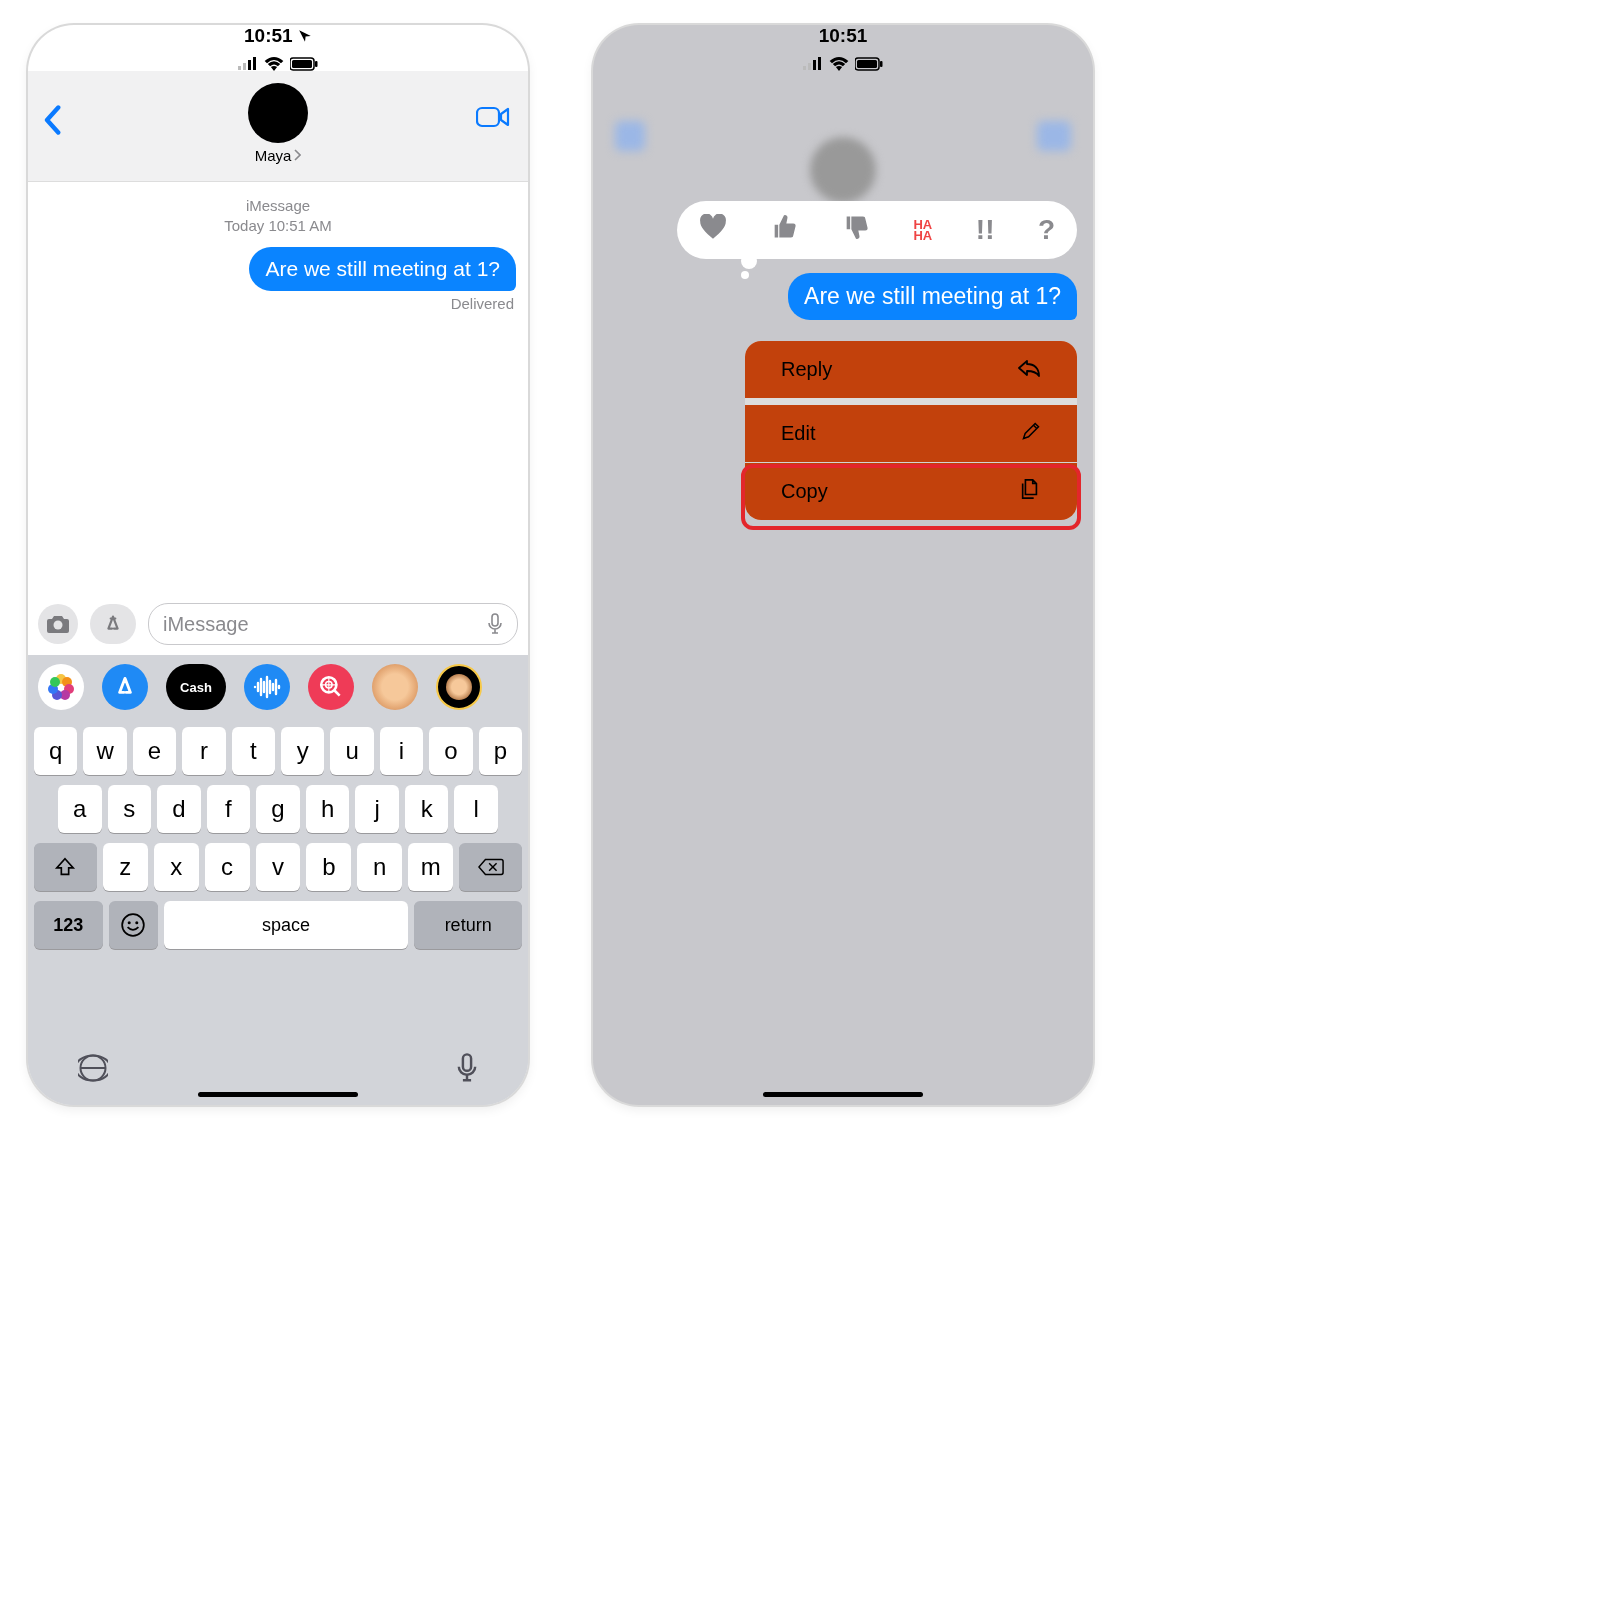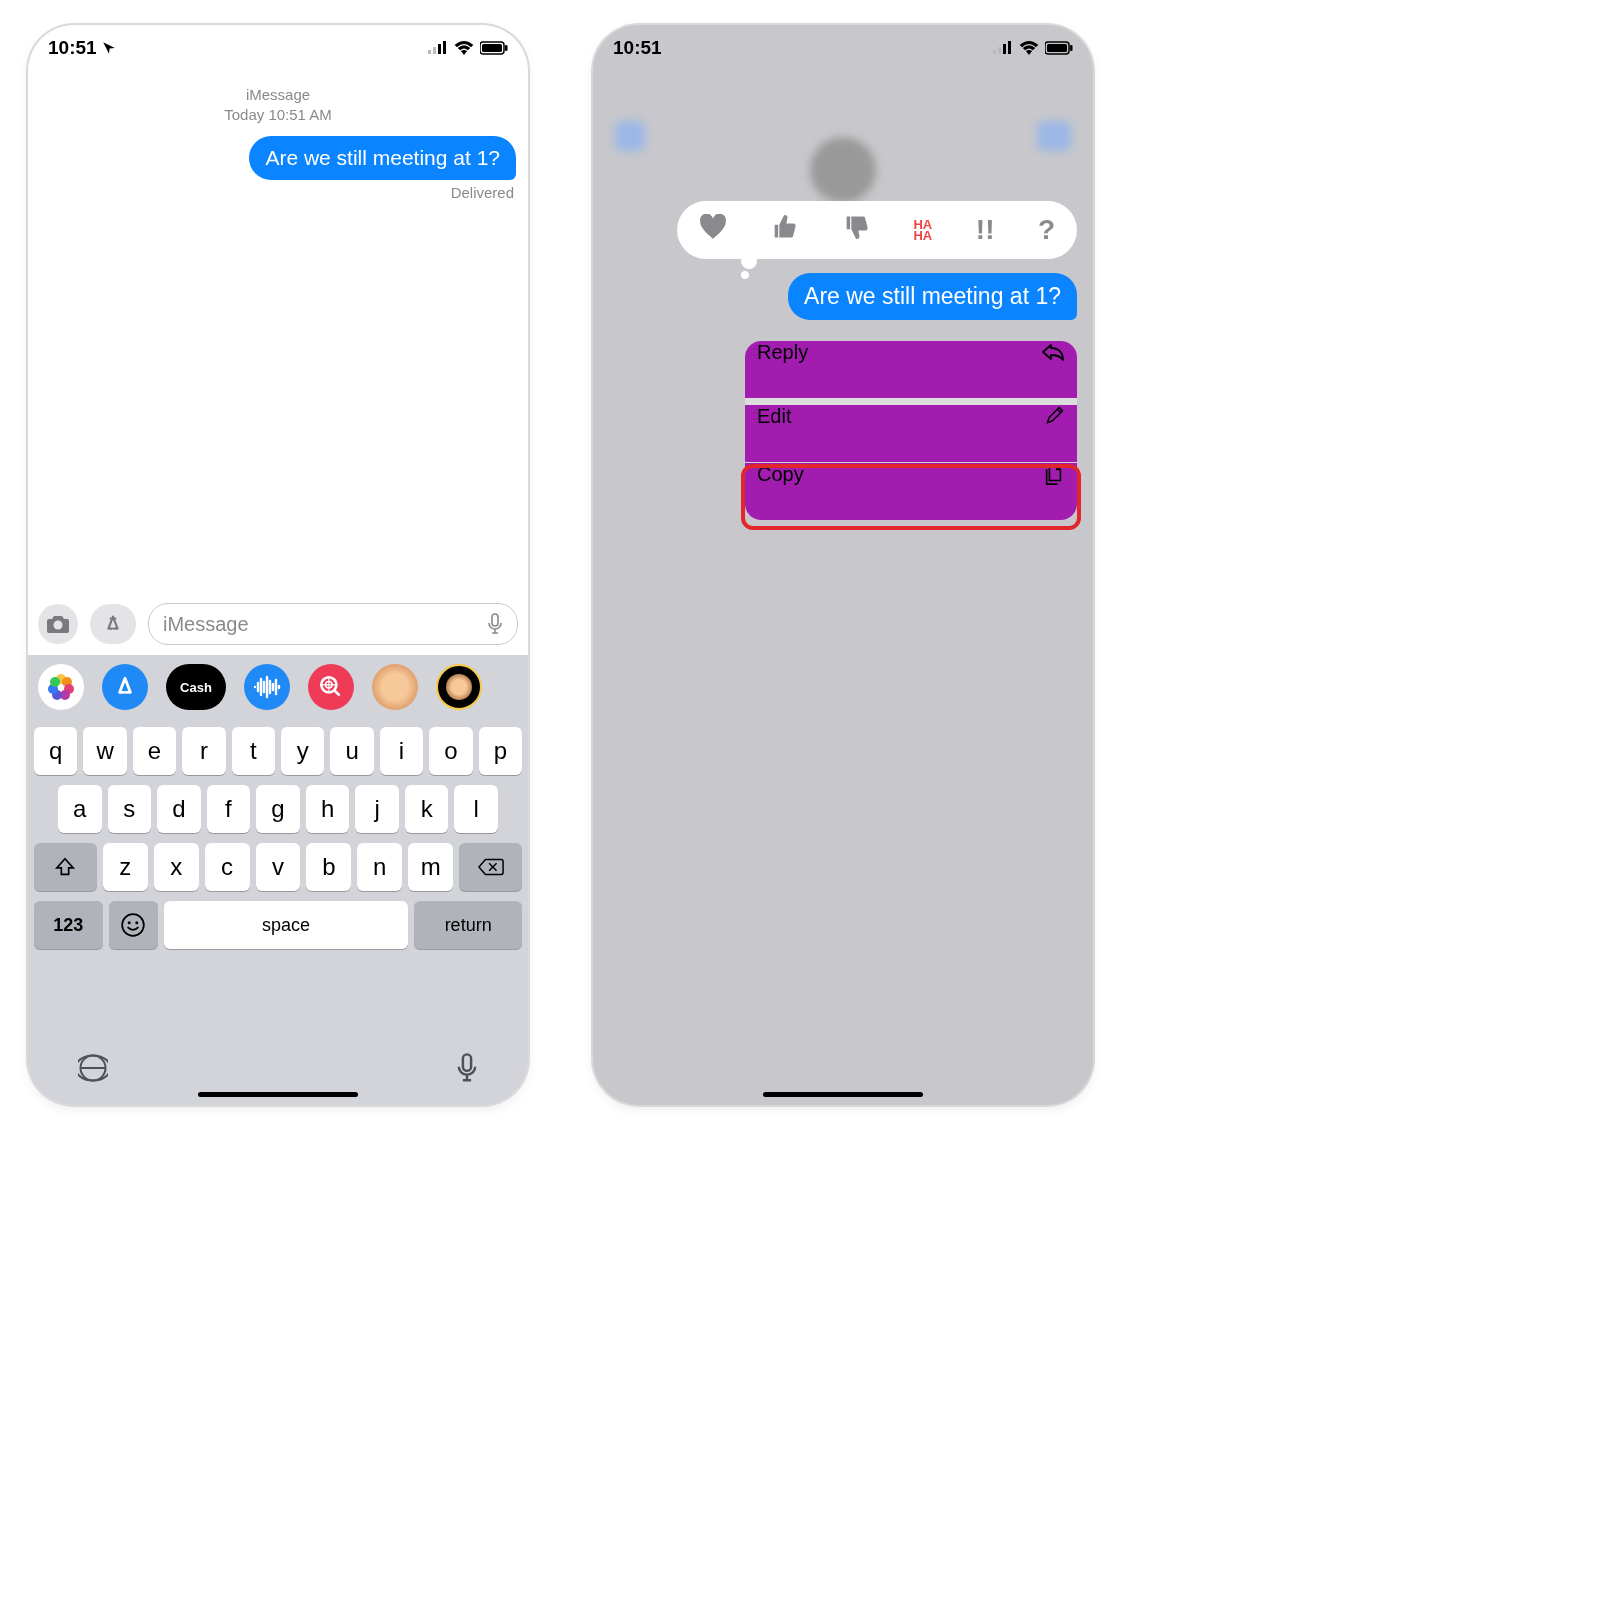--- a/index.html
+++ b/index.html
@@ -2,21 +2,21 @@
 <html><head>
 <meta charset="utf-8">
 <style>
   html,body{margin:0;padding:0;background:#f5f5f5;font-family:-apple-system,Helvetica,Arial,sans-serif;}
   .stage{width:1600px;height:1600px;position:relative;background:#fff;}
   .phone{position:absolute;width:500px;height:1080px;border-radius:46px;background:#fff;
          box-shadow:0 0 0 2px #d9d9d9,0 4px 12px rgba(0,0,0,.08);overflow:hidden;}
   .phone.left{left:28px;top:25px;}
   .phone.right{left:593px;top:25px;background:#c8c8cc;}
   .status{height:46px;display:flex;align-items:center;justify-content:space-between;
-          padding:0 20px;font-size:19px;font-weight:600;}
+          padding:0 20px;font-size:19px;font-weight:600;flex-direction:column;}
   .status .r{display:flex;align-items:center;gap:6px;}
   .nav{height:110px;background:#f1f1f2;border-bottom:1px solid #ddd;position:relative;
        display:flex;align-items:center;justify-content:center;flex-direction:column;}
   .back{position:absolute;left:14px;top:34px;}
   .facetime{position:absolute;right:18px;top:34px;}
   .avatar{width:60px;height:60px;border-radius:50%;background:#000;margin-top:-6px;}
   .contact-line{font-size:15px;margin-top:4px;color:#000;display:flex;align-items:center;gap:2px;}
   .conv{background:#fff;padding:14px 12px 0;position:relative;height:400px;}
   .meta{text-align:center;font-size:15px;color:#8a8a8e;line-height:1.3;}
   .bubble{background:#0a84ff;color:#fff;font-size:21px;padding:10px 16px;border-radius:22px;
@@ -53,22 +53,22 @@
   .blurft{position:absolute;right:22px;top:96px;width:34px;height:30px;background:#9bb7e6;border-radius:6px;filter:blur(5px);}
   .tapback{position:absolute;top:176px;left:84px;right:16px;height:58px;background:#fff;border-radius:30px;
            display:flex;align-items:center;justify-content:space-around;}
   .tapback .tb{color:#8a8a8e;font-size:28px;}
   .tb-tail{position:absolute;top:228px;left:148px;display:flex;flex-direction:column;align-items:center;}
   .tb-tail .d1{width:16px;height:16px;border-radius:50%;background:#fff;}
   .tb-tail .d2{width:8px;height:8px;border-radius:50%;background:#fff;margin-top:2px;margin-left:-8px;}
   .bubble2{position:absolute;top:248px;right:16px;background:#0a84ff;color:#fff;font-size:23px;
            padding:10px 16px;border-radius:22px;border-bottom-right-radius:6px;}
   .menu{position:absolute;top:316px;left:152px;right:16px;background:#eaeaec;border-radius:16px;overflow:hidden;}
-  .mi{height:57px;display:flex;justify-content:space-between;padding:0 12px;
-      font-size:20px;border-bottom:1px solid #d3d3d6;background:#a21caf;}
+  .mi{height:57px;display:flex;align-items:center;justify-content:space-between;padding:0 36px;
+      font-size:20px;border-bottom:1px solid #d3d3d6;background:#c2410c;}
   .mi:last-child{border-bottom:none;}
   .mi.sep{border-bottom:7px solid #ddd;}
   .highlight{position:absolute;border:4px solid #e3262b;border-radius:12px;pointer-events:none;
              top:439px;left:148px;right:12px;height:58px;}
   .micon{font-size:20px;}
   .phone.right .status{color:#000;}
 </style>
 </head>
 <body>
 <div class="stage">
@@ -85,20 +85,40 @@
             <rect x="10" y="3" width="3" height="10" fill="#000"></rect>
             <rect x="15" y="0" width="3" height="13" fill="#000"></rect>
           </svg>
       <svg width="20" height="14" viewBox="0 0 24 18">
             <path d="M12 18 L8 13 Q12 10 16 13 Z M4 9 Q12 2 20 9 L17 12 Q12 7 7 12 Z M0 5 Q12 -5 24 5 L21 8 Q12 0 3 8 Z" fill="#000"></path>
           </svg>
       <svg width="28" height="14">
             <rect x="0" y="1" width="24" height="12" rx="3" fill="none" stroke="#000" stroke-width="1.5"></rect>
             <rect x="2" y="3" width="20" height="8" rx="1.5" fill="#000"></rect>
             <rect x="25" y="4" width="2.5" height="6" rx="1" fill="#000"></rect>
+          </svg>
+    </span>
+  </div>
+  <div class="nav">
+    <span class="back">
+      <svg width="20" height="30" viewBox="0 0 14 24">
+            <path d="M12 2 L3 12 L12 22" stroke="#0a7aff" stroke-width="3.5" fill="none" stroke-linecap="round" stroke-linejoin="round"></path>
+          </svg>
+    </span>
+    <div class="avatar"></div>
+    <div class="contact-line">
+      <span>Maya</span>
+      <svg width="8" height="12">
+            <path d="M2 1 L7 6 L2 11" stroke="#8a8a8e" stroke-width="1.6" fill="none"></path>
+          </svg>
+    </div>
+    <span class="facetime">
+      <svg width="34" height="24" viewBox="0 0 34 24">
+            <rect x="1" y="3" width="22" height="18" rx="5" fill="none" stroke="#0a7aff" stroke-width="2.2"></rect>
+            <path d="M25 9 L32 4 V20 L25 15 Z" fill="none" stroke="#0a7aff" stroke-width="2.2" stroke-linejoin="round"></path>
           </svg>
     </span>
   </div>
   <div class="conv">
     <div class="meta">
       <div>iMessage</div>
       <div>Today 10:51 AM</div>
     </div>
     <div class="bubble">Are we still meeting at 1?</div>
     <div class="deliv">Delivered</div>

